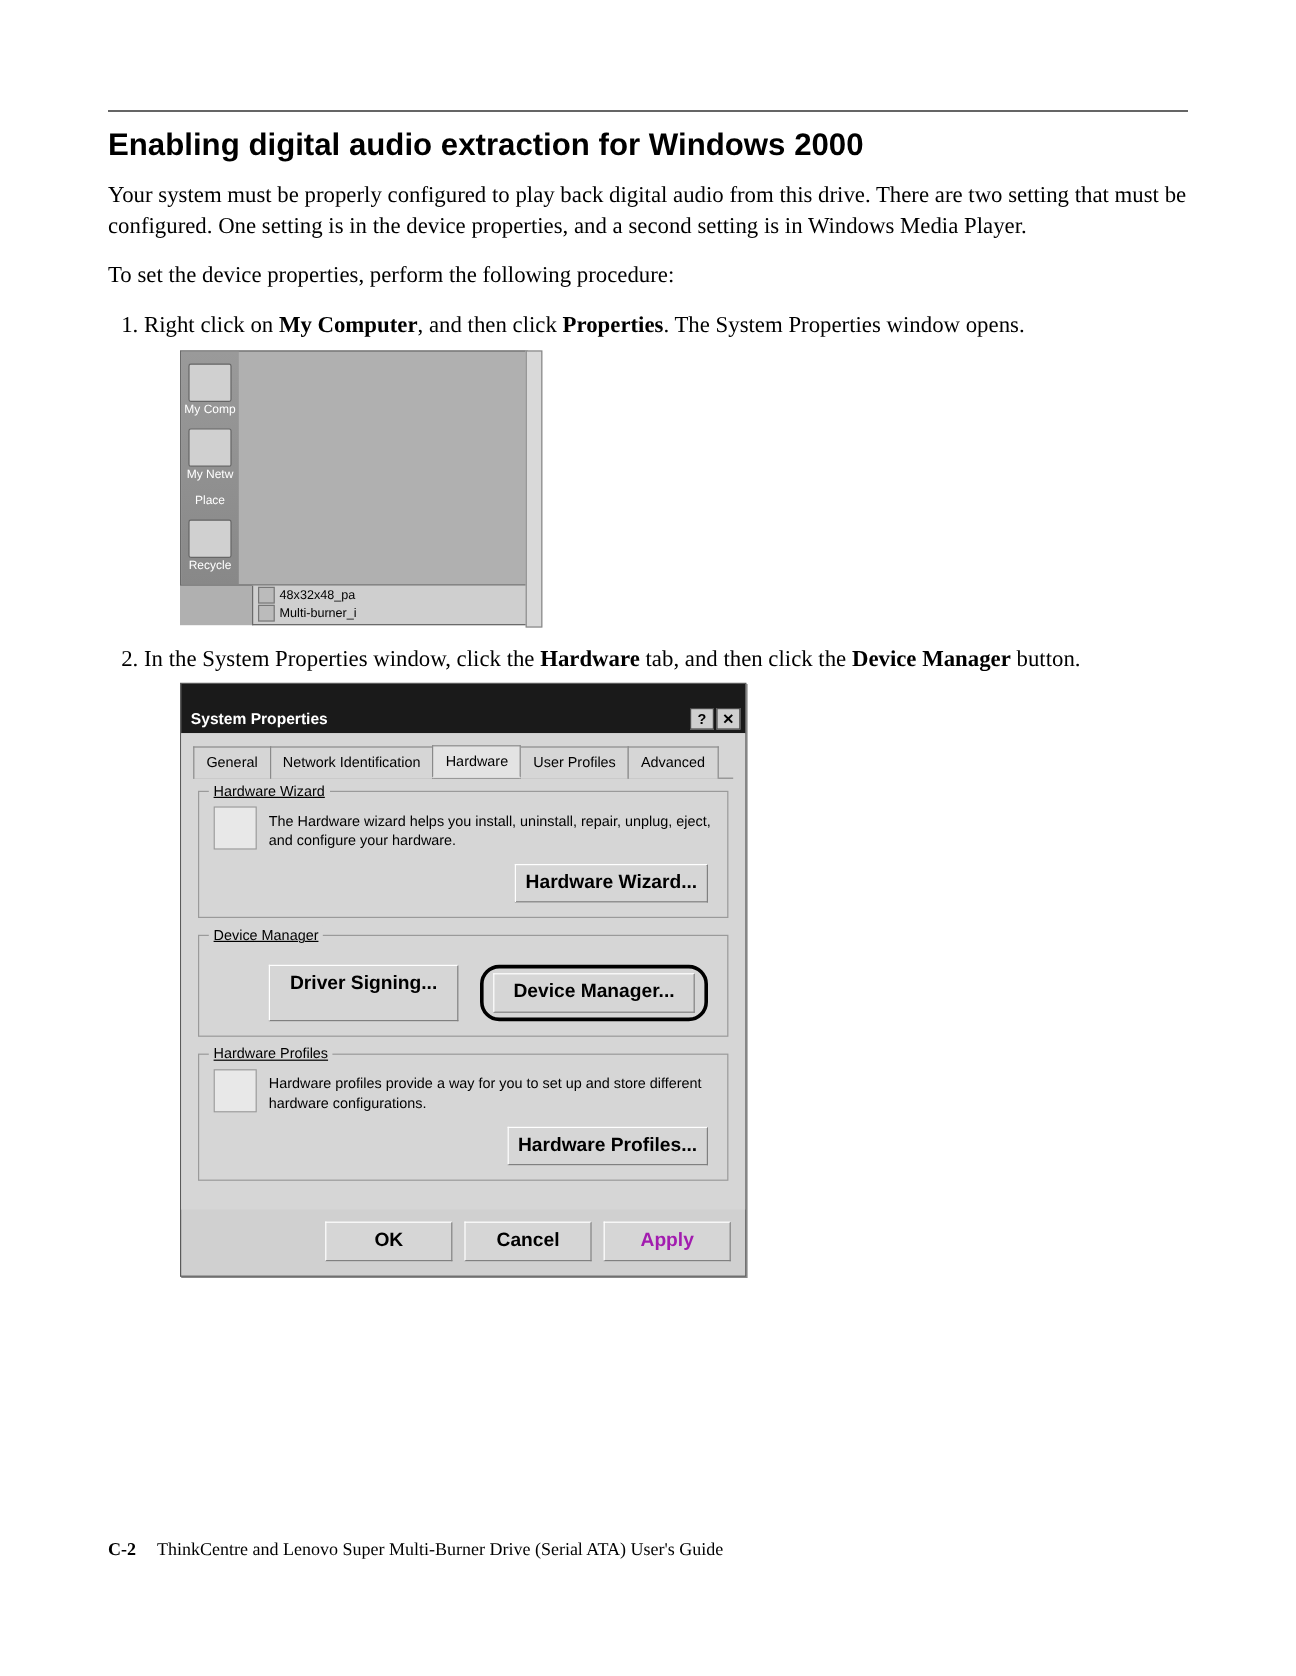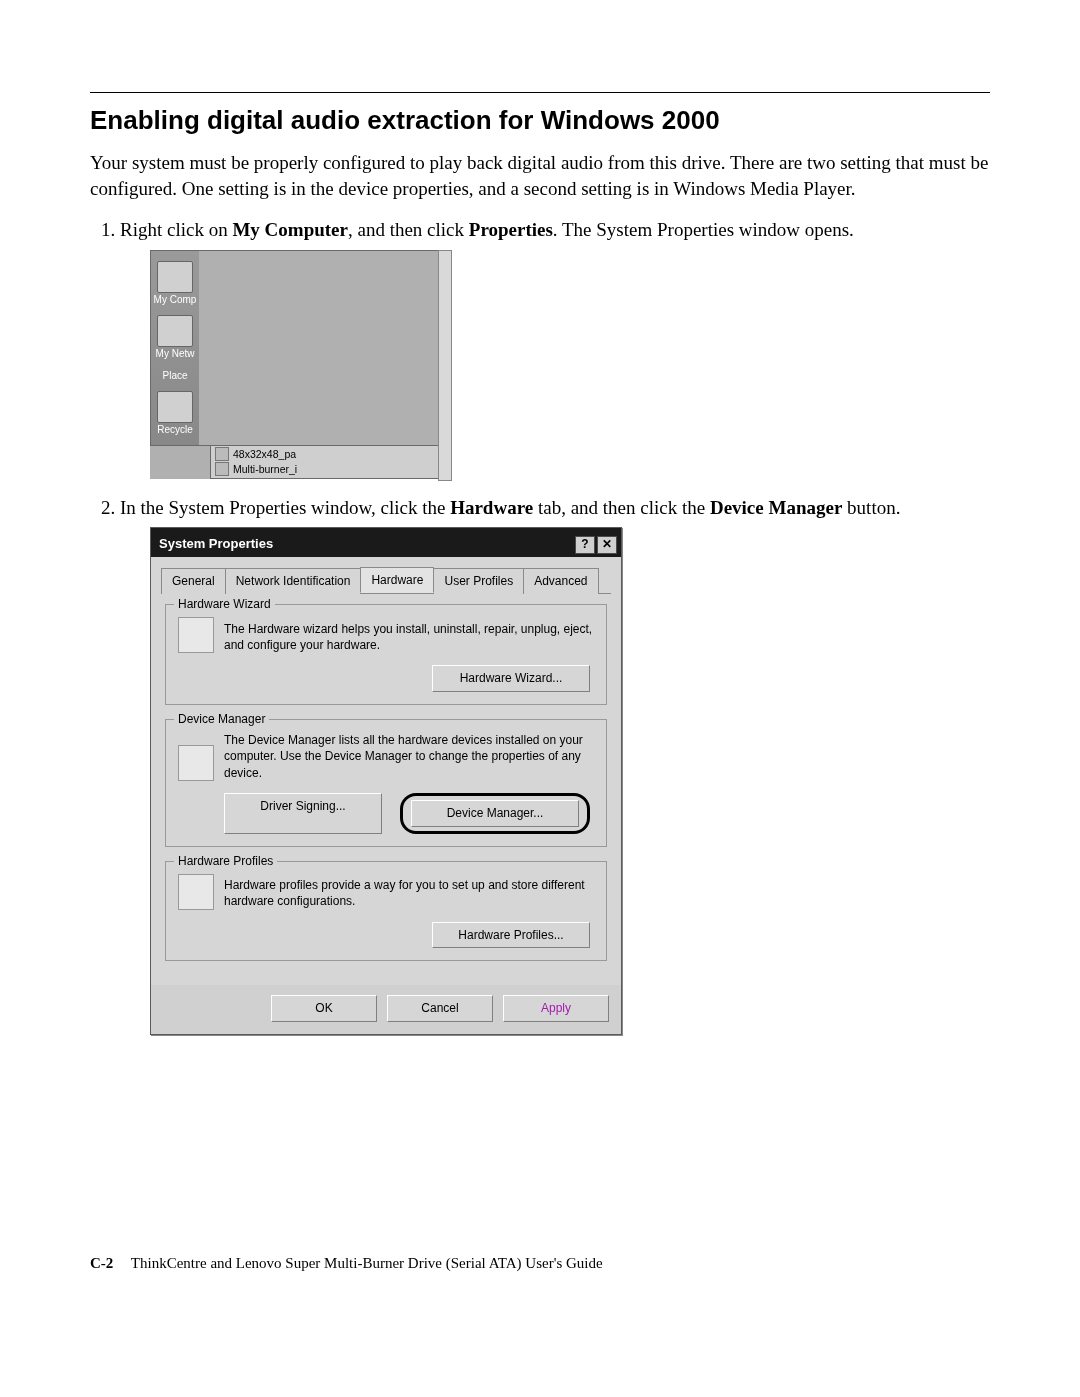--- a/index.html
+++ b/index.html
@@ -115,21 +115,21 @@
     width: 470px;
     font-family: Tahoma, Arial, sans-serif;
     font-size: 12px;
     background:#d0d0d0;
     border:1px solid #5a5a5a;
     box-shadow: 1px 1px 0 #888;
   }
   .titlebar {
     display:flex; align-items:center; justify-content:space-between;
     background:#1a1a1a; color:#fff;
-    padding:7px 4px 3px 8px;
+    padding:20px 4px 3px 8px;
     font-weight:700;
     font-size:13px;
     gap:44px;
   }
   .tb-btns { display:flex; gap:2px; }
   .tb-btn {
     width:18px; height:16px; background:#cfcfcf; border:1px solid #4a4a4a;
     font-family: Arial, sans-serif;
     font-size:12px; font-weight:700;
     display:flex; align-items:center; justify-content:center;
@@ -157,37 +157,39 @@
   .group {
     border:1px solid #9a9a9a;
     margin:0 4px 14px 4px;
     padding:12px 12px 12px 12px;
     position:relative;
   }
   .group-legend {
     position:absolute; top:-9px; left:8px;
     background:#d6d6d6; padding:0 4px;
     font-size:12px;
+    text-decoration:underline;
   }
   .group-row { display:flex; gap:10px; align-items:flex-end;}
   .group-icon {
     width:34px; height:34px; flex:0 0 34px;
     background:#e8e8e8; border:1px solid #999;
   }
   .group-text { font-size:12px; line-height:1.35; flex:1;}
   .btn-row { display:flex; justify-content:flex-end; gap:18px; margin-top:12px; padding-right:4px;}
   .btn-row.center1 { justify-content:flex-end; }
   .win-btn {
     min-width:140px;
-    font-size:12px;
+    font-size:16px;
     padding:4px 8px;
     background:#d6d6d6;
     border:1px solid #808080;
     border-top-color:#fff; border-left-color:#fff;
     text-align:center;
+    font-weight:bold;
   }
   .win-btn.disabled { color:#a21caf; }
   .highlight-box {
     border:3px solid #000;
     border-radius:16px;
     padding:4px 8px;
     display:inline-block;
   }
   .dlg-footer {
     display:flex; justify-content:flex-end; gap:10px;
@@ -207,20 +209,21 @@
 <body>
 
 <div class="page">
 
   <hr class="top-rule">
 
   <h1 class="section-title">Enabling digital audio extraction for Windows 2000</h1>
 
   <p class="body">Your system must be properly configured to play back digital audio from this drive. There are two setting that must be configured. One setting is in the device properties, and a second setting is in Windows Media Player.</p>
 
+  <p class="body lead">To set the device properties, perform the following procedure:</p>
 
   <ol class="steps">
     <li>
       <span>Right click on </span><span class="bold">My Computer</span><span>, and then click </span><span class="bold">Properties</span><span>. The System Properties window opens.</span>
 
       
       <div class="fig">
         <div class="fig1">
           <div class="fig1-rightstrip"></div>
           <div class="fig1-inner">
@@ -276,24 +279,20 @@
                 <div class="group-icon"></div>
                 <div class="group-text">The Hardware wizard helps you install, uninstall, repair, unplug, eject, and configure your hardware.</div>
               </div>
               <div class="btn-row center1">
                 <div class="win-btn">Hardware Wizard...</div>
               </div>
             </div>
 
             <div class="group">
               <div class="group-legend">Device Manager</div>
-              <div class="group-row">
-                <div class="group-icon"></div>
-                <div class="group-text">The Device Manager lists all the hardware devices installed on your computer. Use the Device Manager to change the properties of any device.</div>
-              </div>
               <div class="btn-row">
                 <div class="win-btn">Driver Signing...</div>
                 <span class="highlight-box">
                   <div class="win-btn" style="min-width:150px">Device Manager...</div>
                 </span>
               </div>
             </div>
 
             <div class="group">
               <div class="group-legend">Hardware Profiles</div>

